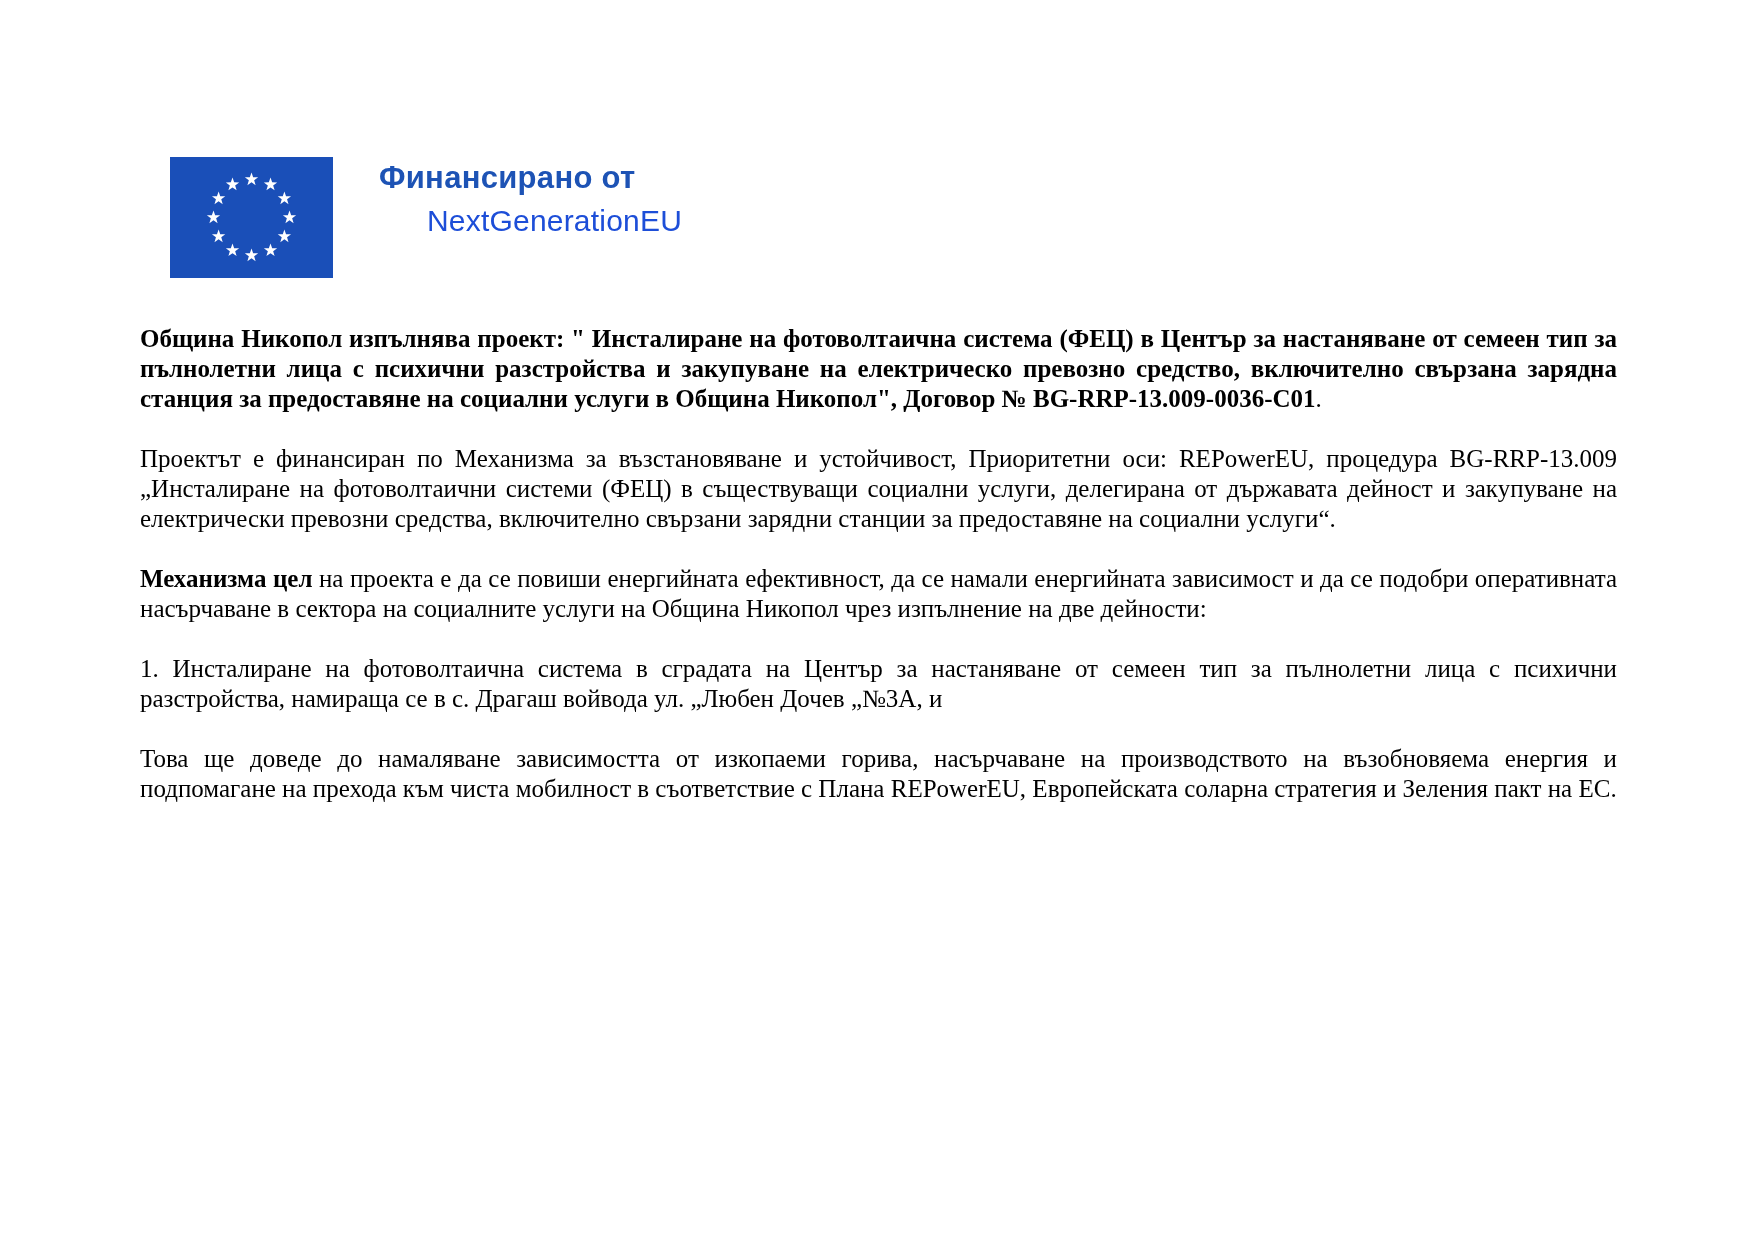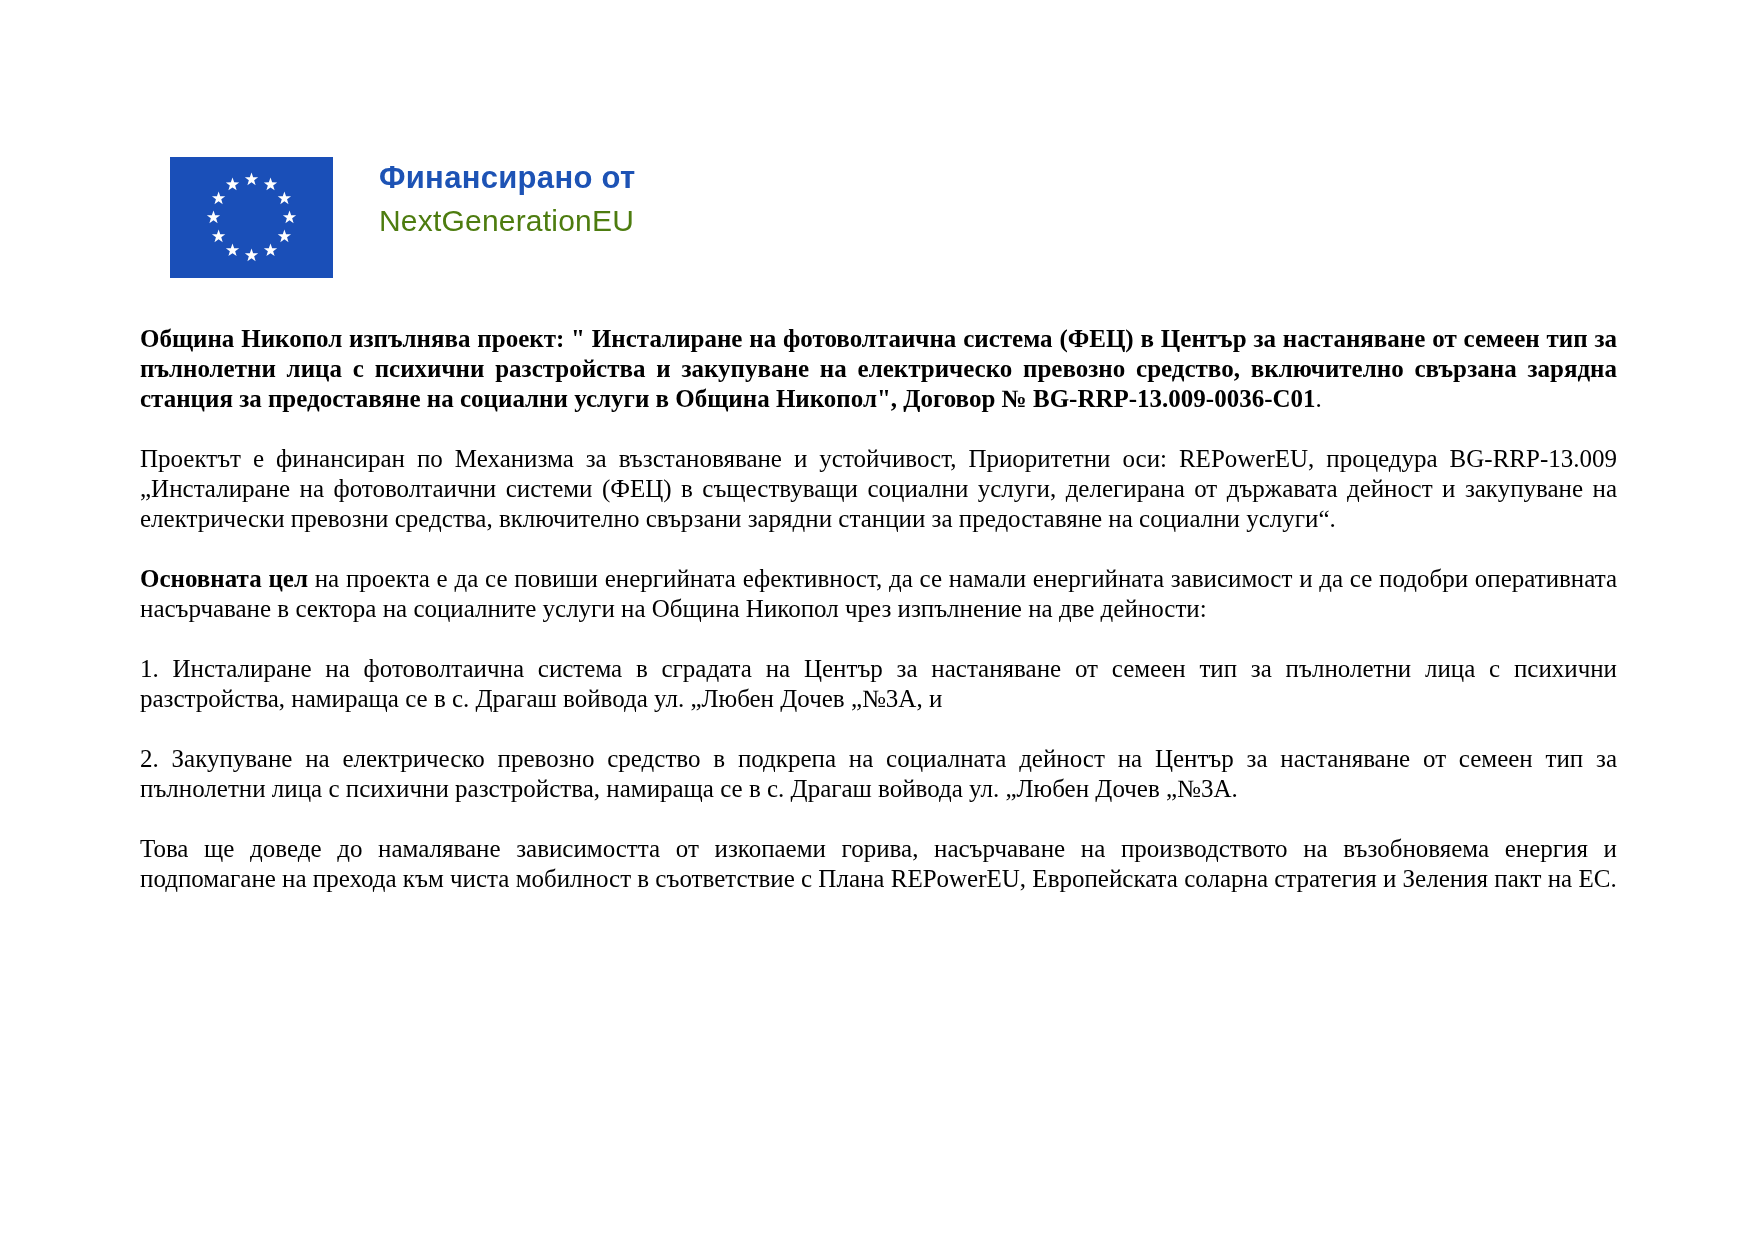--- a/index.html
+++ b/index.html
@@ -38,23 +38,24 @@
     font-weight: bold;
     font-size: 31px;
     line-height: 38px;
     color: #1d53b5;
     letter-spacing: 0.3px;
   }
   .program-line {
     font-weight: 400;
     font-size: 30px;
     line-height: 36px;
-    color: #4d7c0f;
+    color: #1d4ed8;
     margin-top: 6px;
     letter-spacing: 0.2px;
+    margin-left: 48px;
   }
   .content {
     position: absolute;
     left: 140px;
     top: 324px;
     width: 1477px;
   }
   .content p {
     margin: 0 0 30px 0;
     font-size: 25px;
@@ -91,24 +92,23 @@
       <div class="funded-line">Финансирано от</div>
       <div class="program-line">NextGenerationEU</div>
     </div>
   </div>
 
   <div class="content">
     <p><span class="b">Община Никопол изпълнява проект: " Инсталиране на фотоволтаична система (ФЕЦ) в Център за настаняване от семеен тип за пълнолетни лица с психични разстройства и закупуване на електрическо превозно средство, включително свързана зарядна станция за предоставяне на социални услуги в Община Никопол", Договор № BG-RRP-13.009-0036-C01</span><span>.</span></p>
 
     <p><span>Проектът е финансиран по Механизма за възстановяване и устойчивост, Приоритетни оси: REPowerEU, процедура BG-RRP-13.009 „Инсталиране на фотоволтаични системи (ФЕЦ) в съществуващи социални услуги, делегирана от държавата дейност и закупуване на електрически превозни средства, включително свързани зарядни станции за предоставяне на социални услуги“.</span></p>
 
-    <p><span class="b">Основната цел</span><span> на проекта е да се повиши енергийната ефективност, да се намали енергийната зависимост и да се подобри оперативната насърчаване в сектора на социалните услуги на Община Никопол чрез изпълнение на две дейности:</span></p>
+    <p><span class="b">Механизма цел</span><span> на проекта е да се повиши енергийната ефективност, да се намали енергийната зависимост и да се подобри оперативната насърчаване в сектора на социалните услуги на Община Никопол чрез изпълнение на две дейности:</span></p>
 
     <p><span>1. Инсталиране на фотоволтаична система в сградата на Център за настаняване от семеен тип за пълнолетни лица с психични разстройства, намираща се в с. Драгаш войвода ул. „Любен Дочев „№3А, и</span></p>
 
-    <p><span>2. Закупуване на електрическо превозно средство в подкрепа на социалната дейност на Център за настаняване от семеен тип за пълнолетни лица с психични разстройства, намираща се в с. Драгаш войвода ул. „Любен Дочев „№3А.</span></p>
 
     <p><span>Това ще доведе до намаляване зависимостта от изкопаеми горива, насърчаване на производството на възобновяема енергия и подпомагане на прехода към чиста мобилност в съответствие с Плана REPowerEU, Европейската соларна стратегия и Зеления пакт на ЕС.</span></p>
 
 
   </div>
 
 </div>
 
 </body></html>

